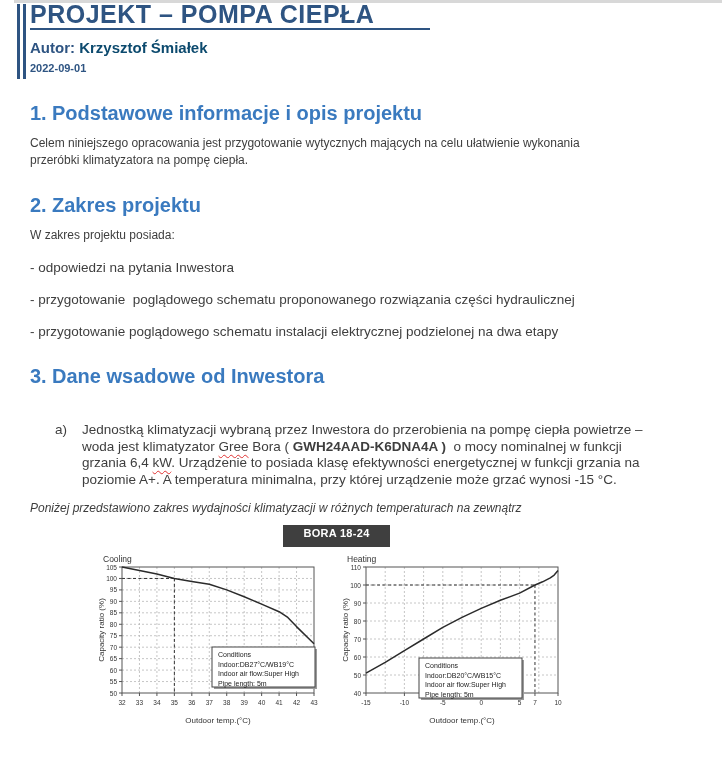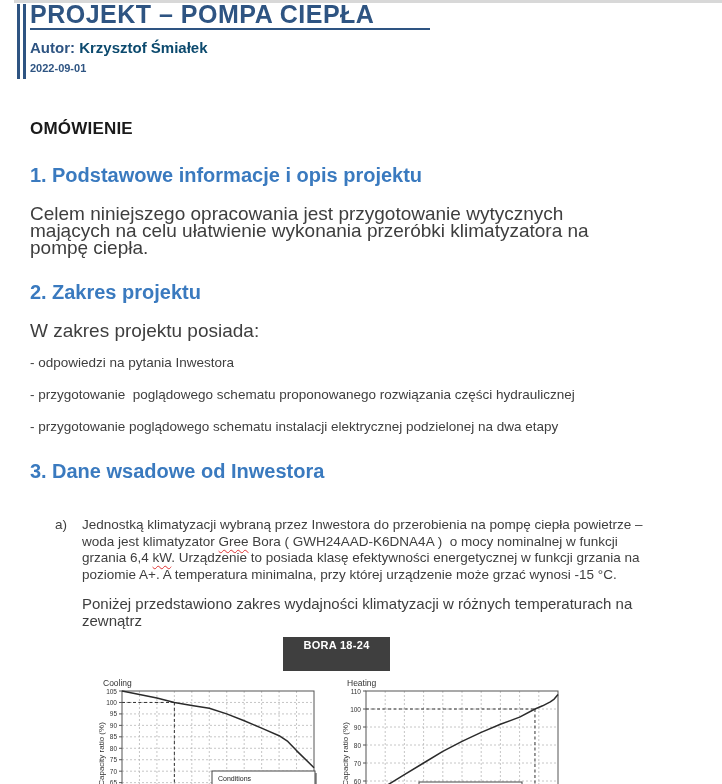--- a/index.html
+++ b/index.html
@@ -18,32 +18,32 @@
   .byline { margin-top:9px; font-size:15px; font-weight:bold; line-height:17px; }
   .byline .lbl { color:#2e5482; }
   .byline .name { color:#0c4a6e; }
   .doc-date { margin-top:4px; font-size:11px; font-weight:bold; color:#2e5482; line-height:17px; }
 
   .overview { margin-top:42px; font-size:17px; font-weight:bold; color:#1a1a1a; letter-spacing:.2px; }
 
   .sec-head { margin-top:27px; color:#3a7abf; font-size:20px; font-weight:bold; line-height:18px; }
   .sec-head .num { display:inline-block; width:22px; }
 
-  .body-text { margin-top:21px; font-size:19px; line-height:17px; max-width:600px; white-space:pre-wrap; }
+  .body-text { margin-top:13px; font-size:12px; line-height:17px; max-width:600px; white-space:pre-wrap; }
   .scope-item { margin-top:15px; font-size:13.5px; line-height:17px; white-space:pre-wrap; }
 
   .letter-item { display:flex; margin-left:25px; font-size:13.5px; line-height:16.5px; }
   .letter-item .ltr { width:27px; flex:0 0 27px; }
   .letter-item .itxt { max-width:580px; white-space:pre-wrap; }
   .item-a { margin-top:37px; }
-  .bold { font-weight:normal; }
+  .bold { font-weight:bold; }
   .squiggle { text-decoration:underline wavy #e03232 1px; text-underline-offset:3px; }
-  .note-line { margin-top:12px; margin-left:52px; font-size:15px; line-height:17px; }
-
-  .bora-badge { margin-top:8px; margin-left:253px; width:107px; height:34px; background:#3f3f3f;
+  .note-line { margin-top:12px; font-size:12px; line-height:17px;font-style:italic; }
+
+  .bora-badge { margin-top:8px; margin-left:253px; width:107px; height:22px; background:#3f3f3f;
     color:#fff; font-size:11px; font-weight:bold; text-align:center; line-height:17px; letter-spacing:.3px; }
 
   .charts-row { margin-top:6px; margin-left:66px; display:flex; gap:9px; }
   .chart-box { width:235px; height:190px; }
   svg text { font-family:"Liberation Sans", sans-serif; }
   .grid { stroke:#b8b8b8; stroke-width:.8; stroke-dasharray:2,2; }
   .ref  { stroke:#333; stroke-width:1; stroke-dasharray:3,2.5; }
   .frame{ fill:none; stroke:#555; stroke-width:1; }
   .tick { stroke:#555; stroke-width:1; }
   .tl   { font-size:6.5px; fill:#333; }
@@ -63,21 +63,20 @@
   <div class="doc-title">PROJEKT – POMPA CIEPŁA</div>
   <div class="title-rule"></div>
 
   <div class="byline">
     <span class="lbl">Autor:</span>
     <span> </span>
     <span class="name">Krzysztof Śmiałek</span>
   </div>
   <div class="doc-date">2022-09-01</div>
 
-  <div class="overview">OMÓWIENIE</div>
 
   <div class="sec-head">
     <span class="num">1.</span><span>Podstawowe informacje i opis projektu</span>
   </div>
   <p class="body-text">Celem niniejszego opracowania jest przygotowanie wytycznych mających na celu ułatwienie wykonania przeróbki klimatyzatora na pompę ciepła.</p>
 
   <div class="sec-head">
     <span class="num">2.</span><span>Zakres projektu</span>
   </div>
   <p class="body-text">W zakres projektu posiada:</p>

